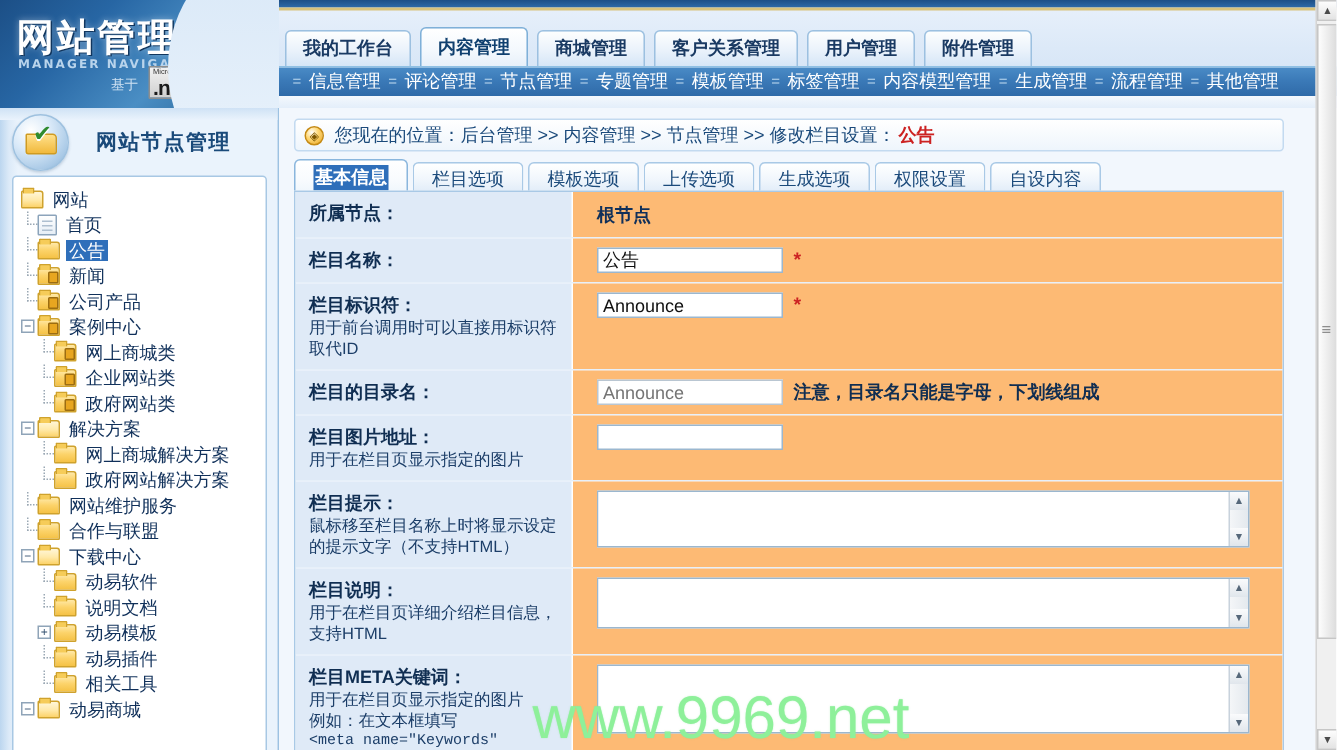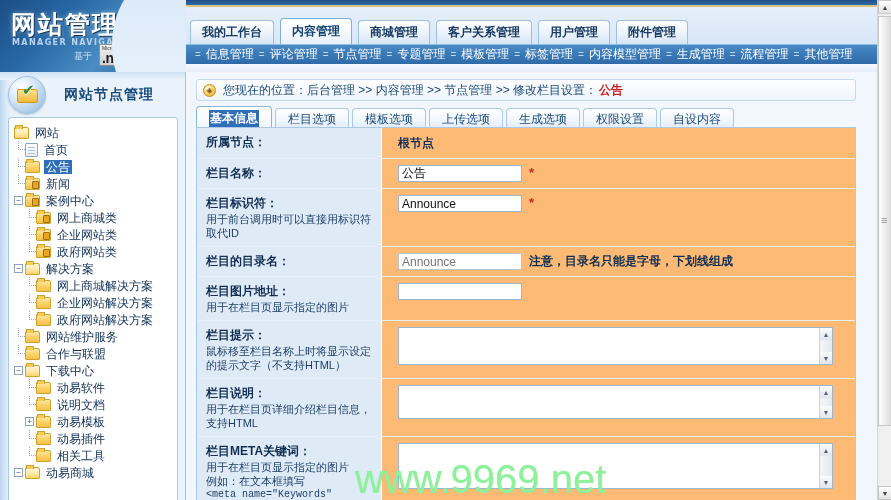--- a/index.html
+++ b/index.html
@@ -438,20 +438,25 @@
             <span class="guide dash"></span>
             <span class="ico-folder"></span>
             <span class="lbl">公告</span>
           </div>
           <div class="tnode">
             <span class="guide dash"></span>
             <span class="ico-folder locked"></span>
             <span class="lbl">新闻</span>
           </div>
           <div class="tnode">
+            <span class="guide dash"></span>
+            <span class="ico-folder locked"></span>
+            <span class="lbl">公司产品</span>
+          </div>
+          <div class="tnode">
             <span class="plus">−</span>
             <span class="ico-folder locked"></span>
             <span class="lbl">案例中心</span>
           </div>
           <div class="tnode">
             <span class="plusspace"></span>
             <span class="guide dash"></span>
             <span class="ico-folder locked"></span>
             <span class="lbl">网上商城类</span>
           </div>
@@ -470,26 +475,20 @@
           <div class="tnode">
             <span class="plus">−</span>
             <span class="ico-folder open"></span>
             <span class="lbl">解决方案</span>
           </div>
           <div class="tnode">
             <span class="plusspace"></span>
             <span class="guide dash"></span>
             <span class="ico-folder"></span>
             <span class="lbl">网上商城解决方案</span>
-          </div>
-          <div class="tnode">
-            <span class="plusspace"></span>
-            <span class="guide dash"></span>
-            <span class="ico-folder"></span>
-            <span class="lbl">企业网站解决方案</span>
           </div>
           <div class="tnode">
             <span class="plusspace"></span>
             <span class="guide dash"></span>
             <span class="ico-folder"></span>
             <span class="lbl">政府网站解决方案</span>
           </div>
           <div class="tnode">
             <span class="guide dash"></span>
             <span class="ico-folder"></span>

